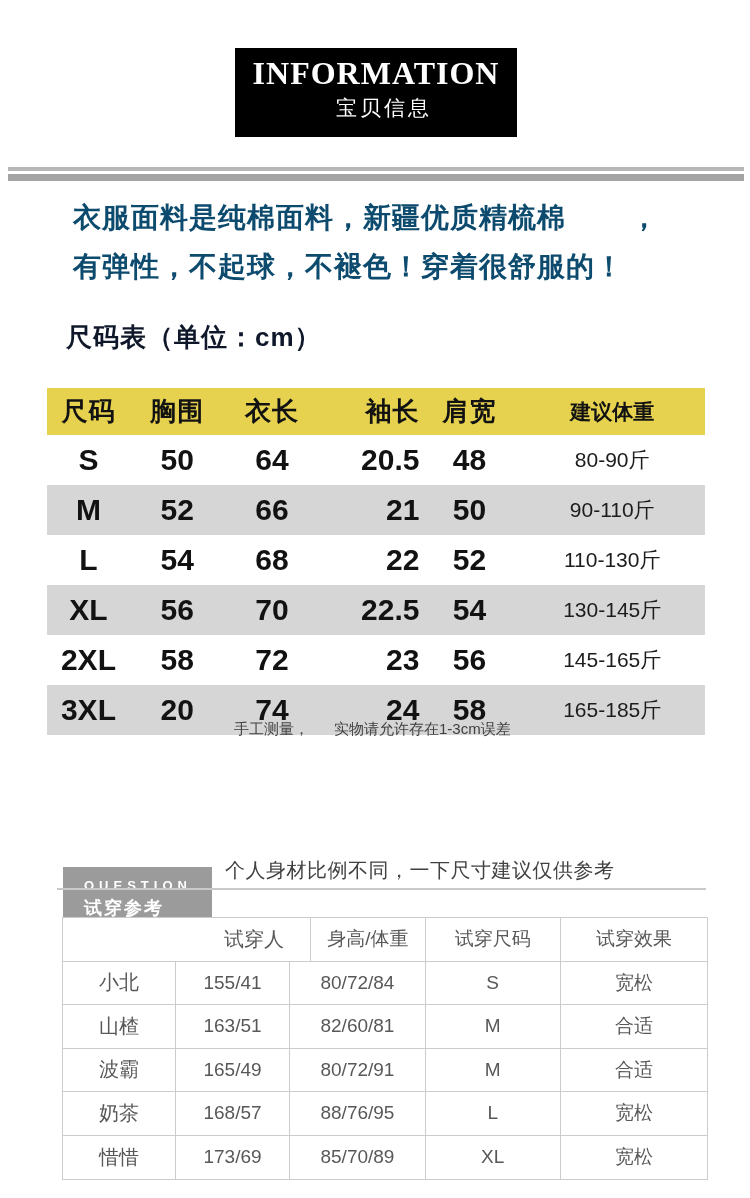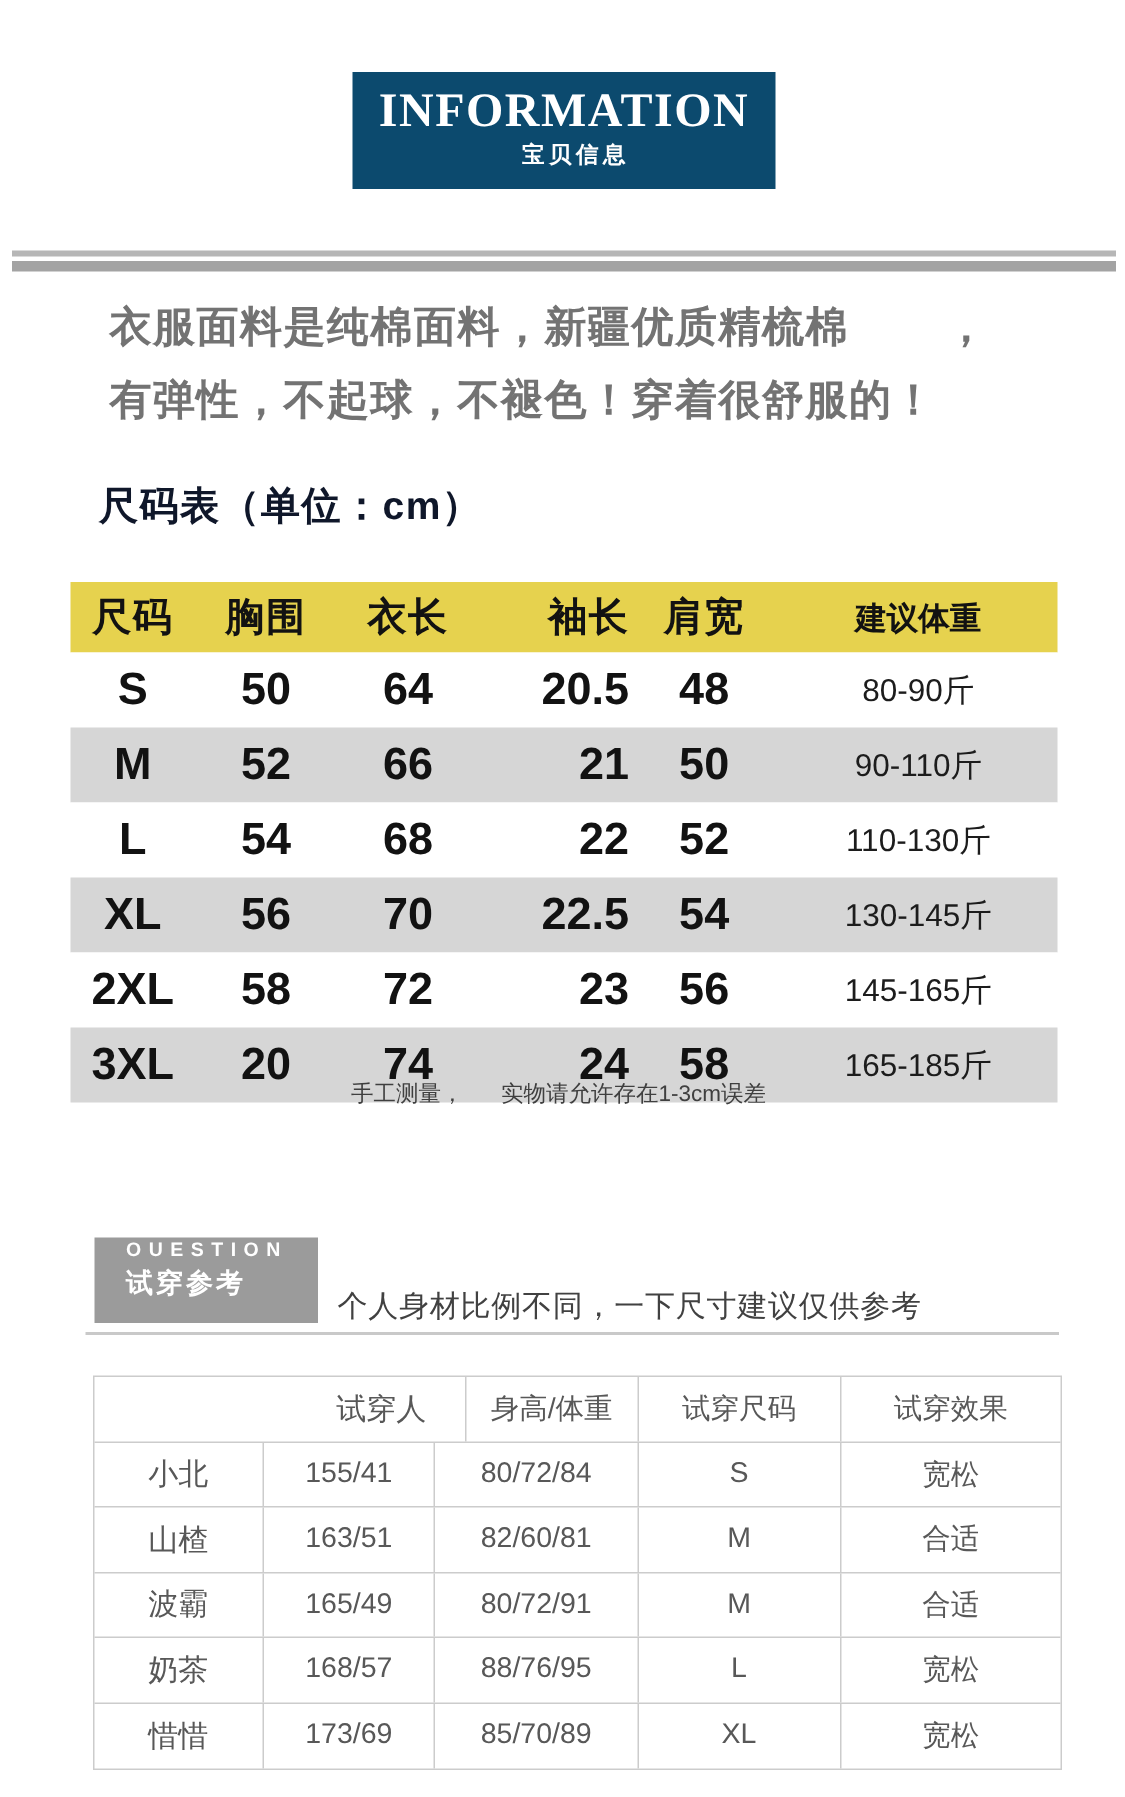--- a/index.html
+++ b/index.html
@@ -5,30 +5,30 @@
   * { margin:0; padding:0; box-sizing:border-box; }
   html,body { background:#ffffff; }
   .canvas {
     position:relative; width:750px; height:1198px; margin:0 auto;
     background:#ffffff; font-family:"Liberation Sans","DejaVu Sans",sans-serif;
     overflow:hidden;
   }
   .abs { position:absolute; }
 
   
-  .banner { left:235px; top:48px; width:282px; height:78px; background:#0c4a6e; color:#ffffff; text-align:center; }
+  .banner { left:235px; top:48px; width:282px; height:89px; background:#000000; color:#ffffff; text-align:center; }
   .banner-en { font-family:"Liberation Serif","DejaVu Serif",serif; font-weight:bold; font-size:32px; letter-spacing:1px; margin-top:7px; }
-  .banner-cn { font-size:15px; font-weight:bold; letter-spacing:3px; margin-top:2px;padding-left:16px; }
+  .banner-cn { font-size:21px; font-weight:normal; letter-spacing:3px; margin-top:2px;padding-left:16px; }
 
   
   .bar1 { left:8px; top:167px; width:736px; height:4px; background:#b6b6b6; }
   .bar2 { left:8px; top:174px; width:736px; height:7px; background:#a3a3a3; }
 
   
-  .green { color:#737373; font-weight:bold; font-size:28px; letter-spacing:1px; white-space:nowrap; }
+  .green { color:#0c4a6e; font-weight:bold; font-size:28px; letter-spacing:1px; white-space:nowrap; }
   .g1 { left:73px; top:199px; }
   .g1c { left:630px; top:199px; }
   .g2 { left:73px; top:248px; }
 
   
   .size-title { left:66px; top:320px; font-size:26px; font-weight:bold; color:#0f172a; letter-spacing:1px; }
 
   
   .size-table { left:47px; top:388px; width:658px; }
   .srow { display:flex; align-items:center; height:50px; background:#ffffff; }
@@ -42,21 +42,21 @@
   .scell.c3 { width:15.2%;text-align:right; }
   .scell.c4 { width:15.2%; }
   .scell.c5 { width:28.2%; }
   .srow.head .scell.c5 { font-size:21px; letter-spacing:0; }
   .srow:not(.head) .scell.c5 { font-size:21px; font-weight:normal; color:#1c1c1c; }
 
   
   .note { left:234px; top:720px; font-size:15px; color:#3f3f3f; display:flex; gap:25px; white-space:nowrap; }
 
   
-  .badge { left:63px; top:825px; width:149px; height:57px; background:#9b9b9b; color:#ffffff; padding:0 0 0 21px; }
+  .badge { left:63px; top:867px; width:149px; height:57px; background:#9b9b9b; color:#ffffff; padding:11px 0 0 21px; }
   .badge-en { font-size:13px; font-weight:bold; letter-spacing:5px; }
   .badge-cn { font-size:18px; font-weight:bold; letter-spacing:2px; margin-top:3px; }
 
   
   .desc { left:225px; top:857px; font-size:20px; color:#414141; letter-spacing:0.5px; white-space:nowrap; }
   .hr2 { left:57px; top:888px; width:649px; height:2px; background:#c9c9c9; }
 
   
   .fit-table { left:62px; top:917px; width:646px; border:1px solid #cccccc; background:#ffffff; }
   .frow { display:flex; height:43.5px; border-bottom:1px solid #cccccc;justify-content:flex-end; }

